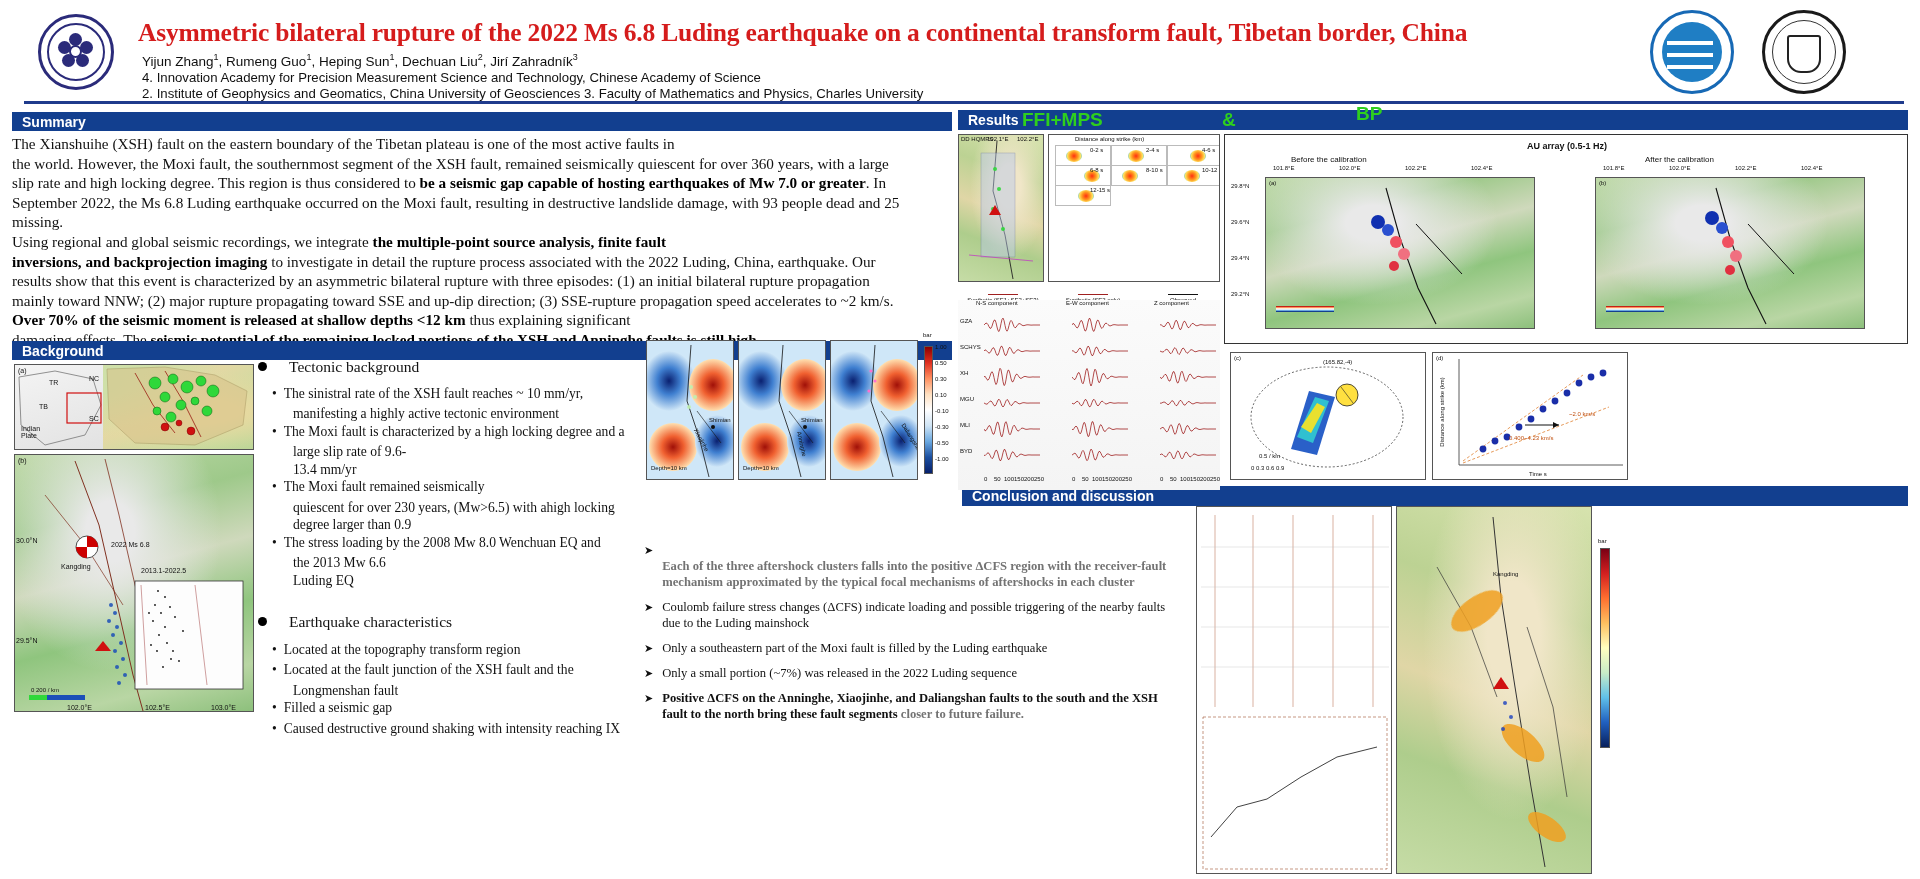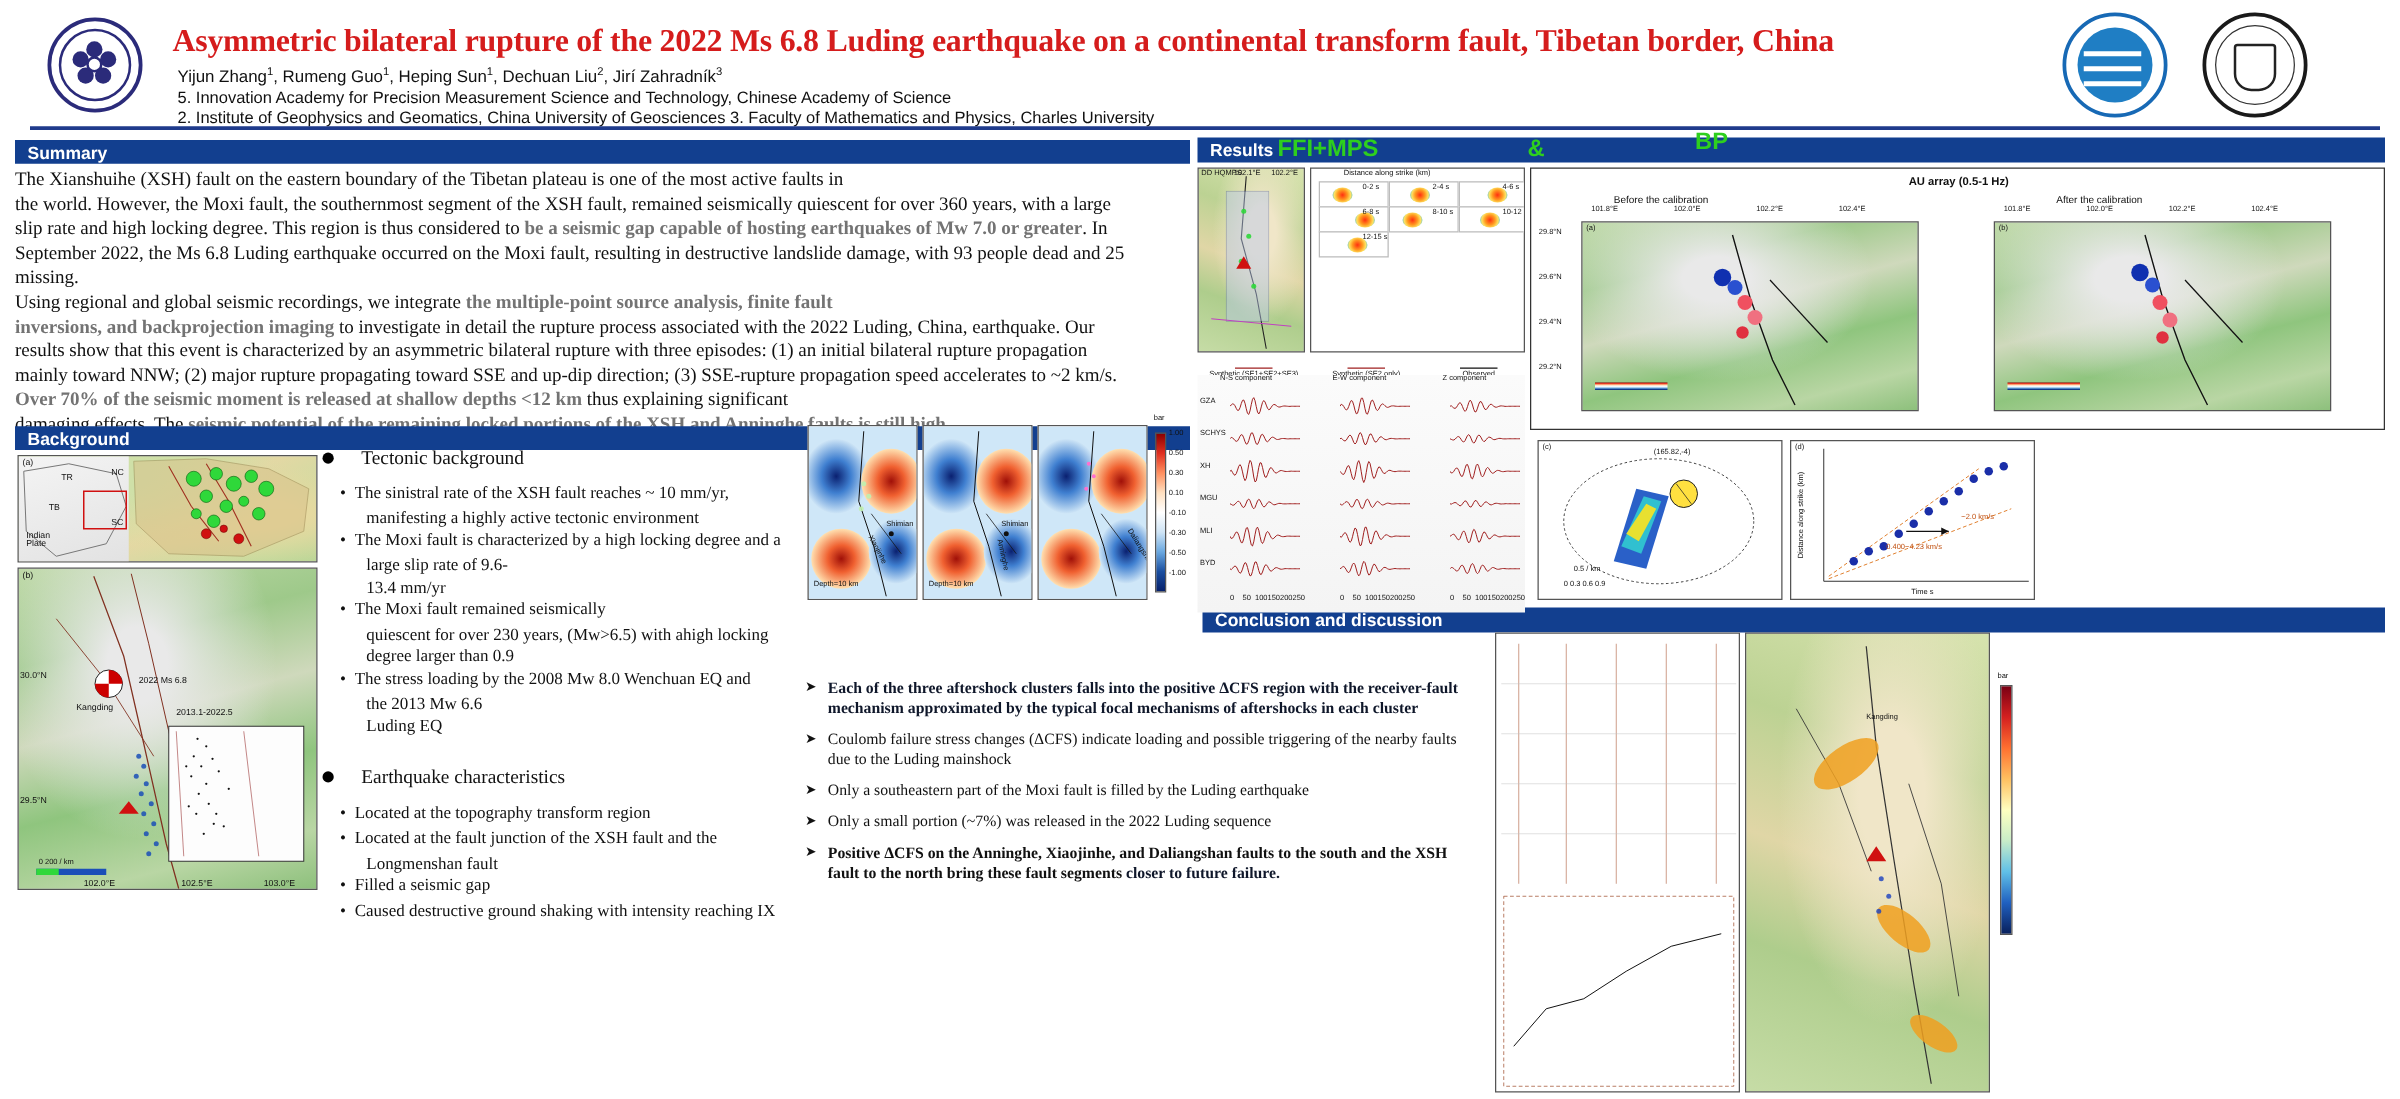--- a/index.html
+++ b/index.html
@@ -32,21 +32,21 @@
   .aff2{position:absolute;left:142px;top:86px;font-family:"Liberation Sans",sans-serif;font-size:13.2px;color:#101010;}
   sup{font-size:9px;}
 
   
   .bar{position:absolute;background:#123f8f;color:#fff;font-family:"Liberation Sans",sans-serif;
        font-weight:bold;font-size:14px;display:flex;align-items:center;padding-left:10px;box-sizing:border-box;}
 
   
   .summary{position:absolute;left:12px;top:134px;width:938px;font-size:15.2px;line-height:19.6px;color:#111;
            text-align:justify;}
-  .hl{color:#737373;font-weight:bold;}
+  .hl{color:#000000;font-weight:bold;}
 
   
   .bg-bullets{position:absolute;left:258px;top:358px;width:400px;font-size:13.6px;line-height:17.5px;color:#111;}
   .hdg{font-size:15.5px;margin-bottom:9px;display:flex;gap:22px;align-items:center;}
   .dot{display:inline-block;width:9px;height:9px;border-radius:50%;background:#000;flex:none;}
   .sub{margin:0 0 3px 14px;display:flex;gap:7px;}
   .sub .sd{flex:none;}
   .cont{margin-left:35px;}
 
   
@@ -65,21 +65,21 @@
      radial-gradient(ellipse at 60% 35%, #f0e6c8 0 16%, rgba(0,0,0,0) 55%),
      linear-gradient(200deg,#d7e3ae 0%,#bcd293 28%,#e0d6a6 52%,#aecd8c 72%,#c6dca6 100%);}
   .seis{background:linear-gradient(180deg,#fbfbfb,#f4f4f4);}
 
   .cbar-bwr{background:linear-gradient(180deg,#8b0000,#e03020,#ff9060,#ffe0c0,#ffffff,#cfe4f5,#6aa8e0,#1b4fa0,#06206b);}
   .cbar-hot{background:linear-gradient(180deg,#7a0014,#d42020,#ff7030,#ffc060,#ffffc0,#c8ecc8,#60c0e8,#2060c0,#08205c);}
 
   .bullets2{position:absolute;font-size:12.6px;line-height:16px;color:#111;}
   .b2row{display:flex;gap:9px;margin-bottom:9px;}
   .arw{flex:none;color:#111;font-size:11px;line-height:16px;}
-  .blue{color:#0f172a;}
+  .blue{color:#737373;margin-top:16px;}
   .bold{font-weight:bold;}
 
   .results-label{position:absolute;font-family:"Liberation Sans",sans-serif;font-weight:bold;text-align:center;}
   .ffi{color:#2ecf1e;font-size:19px;}
   .amp{color:#2ecf1e;font-size:19px;}
   .bp{color:#2ecf1e;font-size:19px;}
 </style>
 </head>
 <body>
 
@@ -93,21 +93,21 @@
         <div class="pet" style="left:21px;top:6px;"></div>
         <div class="pet" style="left:17px;top:19px;"></div>
         <div class="pet" style="left:3px;top:19px;"></div>
         <div class="pet" style="left:-1px;top:6px;"></div>
         <div class="pet" style="left:10px;top:10px;background:#fff;border:2px solid #2b2b7a;width:9px;height:9px;"></div>
       </div>
     </div>
 
     <div class="title">Asymmetric bilateral rupture of the 2022 Ms 6.8 Luding earthquake on a continental transform fault, Tibetan border, China</div>
     <div class="authors">Yijun Zhang<sup>1</sup>, Rumeng Guo<sup>1</sup>, Heping Sun<sup>1</sup>, Dechuan Liu<sup>2</sup>, Jirí Zahradník<sup>3</sup></div>
-    <div class="aff1">5. Innovation Academy for Precision Measurement Science and Technology, Chinese Academy of Science</div>
+    <div class="aff1">4. Innovation Academy for Precision Measurement Science and Technology, Chinese Academy of Science</div>
     <div class="aff2">2. Institute of Geophysics and Geomatics, China University of Geosciences   3. Faculty of Mathematics and Physics, Charles University</div>
 
     <div class="logo-igg">
       <div class="inner"></div>
       <div class="bar" style="top:28px;"></div>
       <div class="bar" style="top:40px;"></div>
       <div class="bar" style="top:52px;"></div>
     </div>
     <div class="logo-cu">
       <div class="inner"></div>

